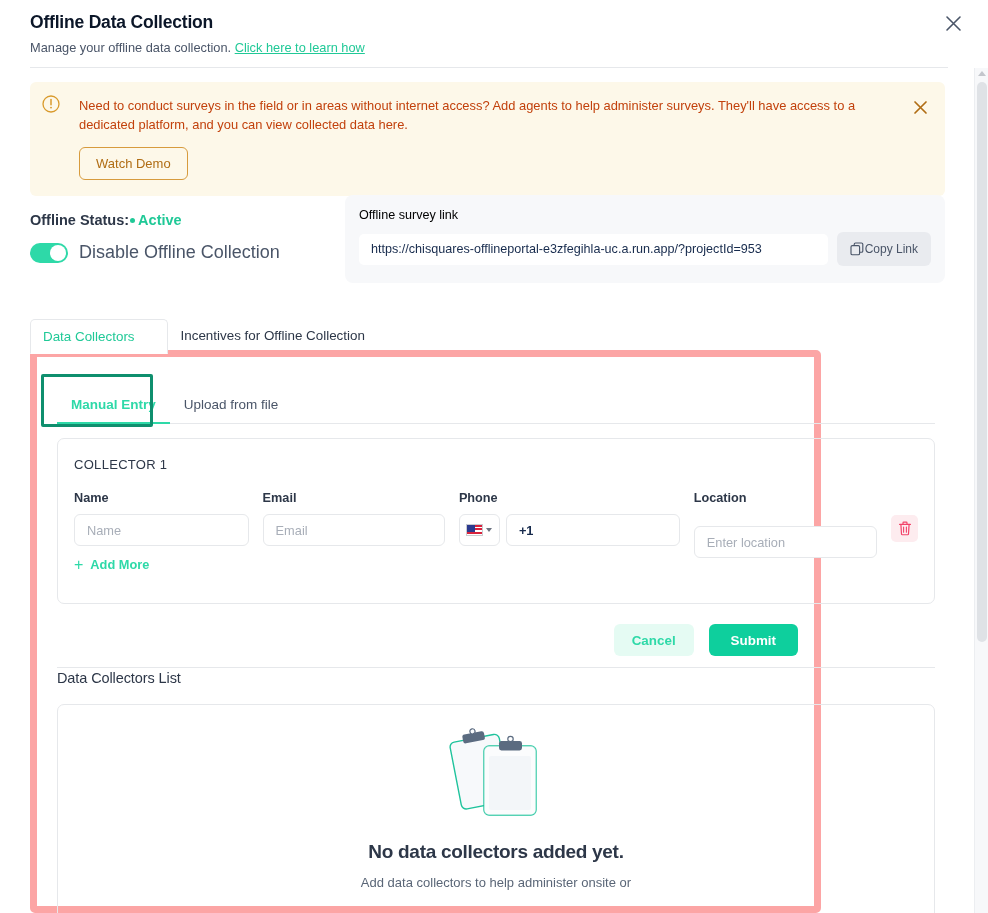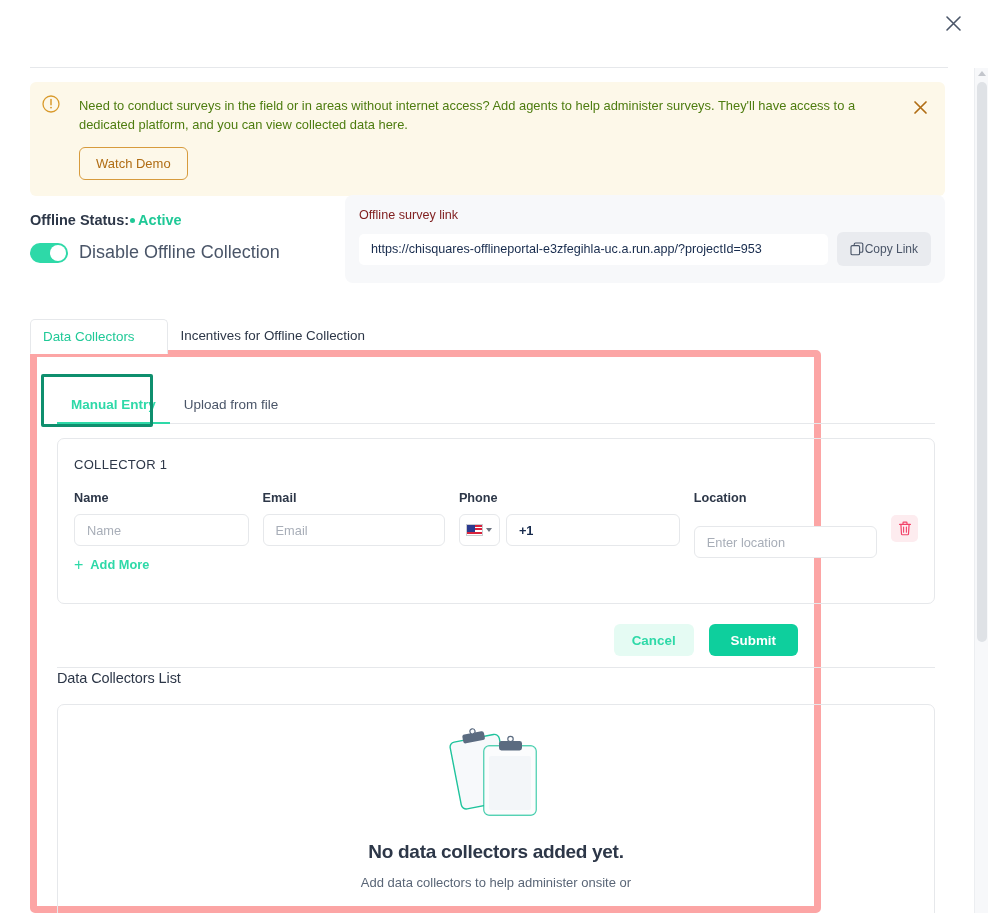--- a/index.html
+++ b/index.html
@@ -113,21 +113,21 @@
     left: 42px;
     top: 95px;
     width: 18px;
     height: 18px;
   }
   .alert-text {
     margin-left: 33px;
     margin-right: 40px;
     font-size: 12.9px;
     line-height: 19px;
-    color: #4d7c0f;
+    color: #c2410c;
   }
   .alert-btn {
     margin-left: 33px;
     margin-top: 13px;
     display: inline-block;
     padding: 8px 16px;
     border: 1px solid #d79b3d;
     border-radius: 6px;
     background: transparent;
     color: #b06d14;
@@ -206,21 +206,21 @@
     top: 195px;
     left: 345px;
     width: 600px;
     height: 88px;
     background: #f7f8fa;
     border-radius: 8px;
     padding: 13px 14px;
   }
   .link-panel-label {
     font-size: 12.6px;
-    color: #7f1d1d;
+    color: #000000;
     margin-bottom: 10px;
   }
   .link-row {
     display: flex;
     align-items: center;
     gap: 9px;
   }
   .link-input {
     flex: 1;
     height: 31px;
@@ -547,20 +547,27 @@
     <div class="scroll-arrow-up"></div>
     <div class="scroll-thumb"></div>
   </div>
 
   <div class="close-btn">
     <svg width="17" height="17" viewBox="0 0 17 17">
       <path d="M2 2 L15 15 M15 2 L2 15" stroke="#4a5568" stroke-width="1.6" stroke-linecap="round" fill="none"></path>
     </svg>
   </div>
 
+  <div class="header">
+    <div class="page-title">Offline Data Collection</div>
+    <div class="subtitle-row">
+      <span>Manage your offline data collection.</span>
+      <span class="subtitle-link">Click here to learn how</span>
+    </div>
+  </div>
   <div class="header-rule"></div>
 
   <div class="alert">
     <div class="alert-text">Need to conduct surveys in the field or in areas without internet access? Add agents to help administer surveys. They'll have access to a dedicated platform, and you can view collected data here.</div>
     <button class="alert-btn">Watch Demo</button>
     <div class="alert-close">
       <svg width="15" height="15" viewBox="0 0 15 15">
         <path d="M2 2 L13 13 M13 2 L2 13" stroke="#b06d14" stroke-width="1.7" stroke-linecap="round" fill="none"></path>
       </svg>
     </div>

